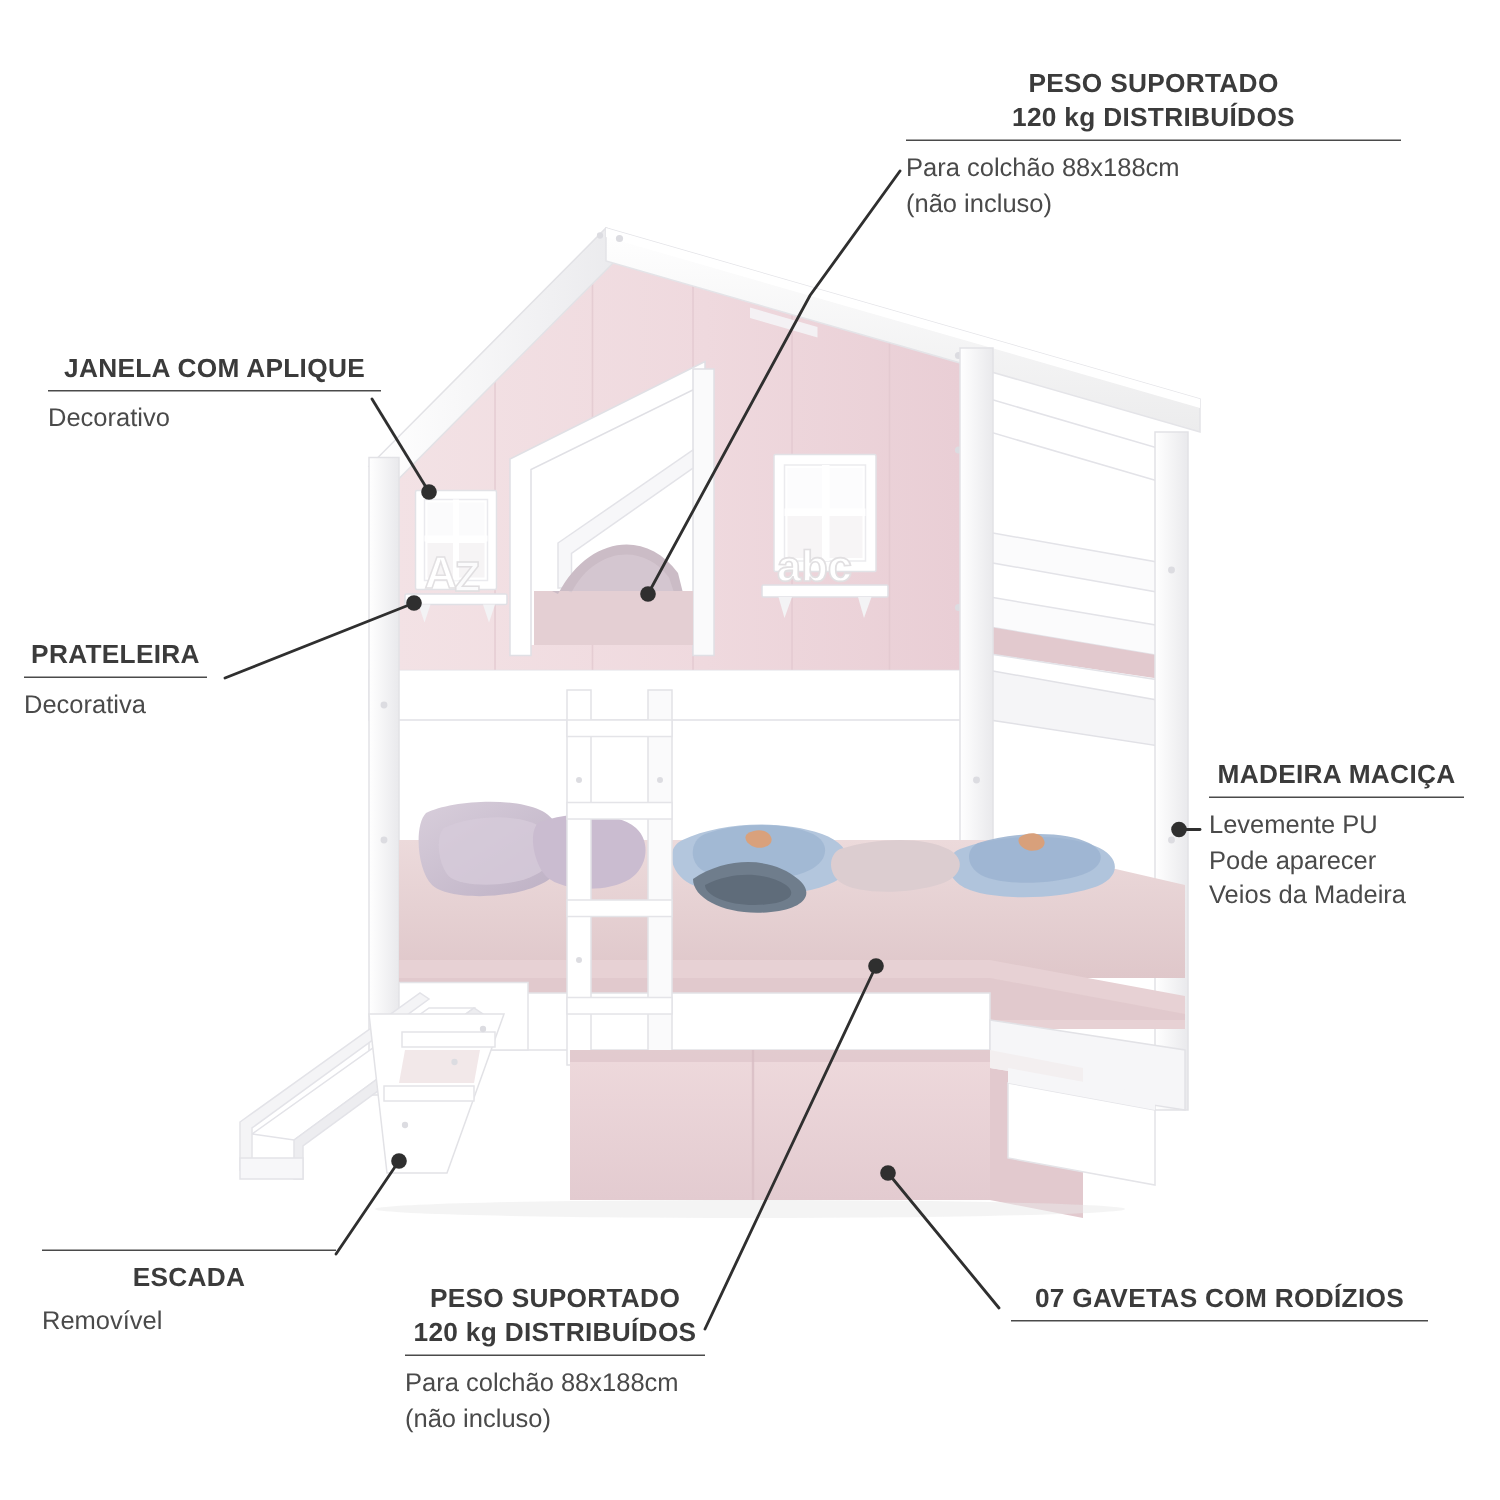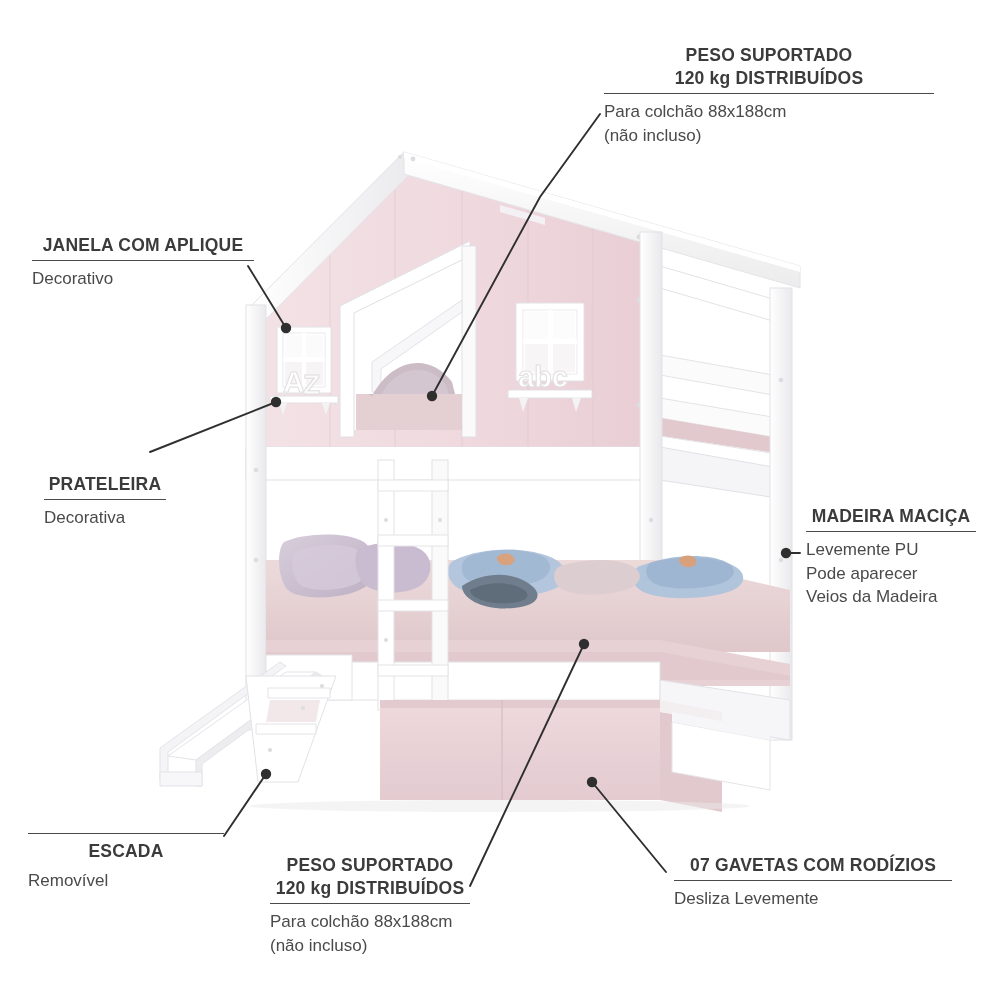--- a/index.html
+++ b/index.html
@@ -345,21 +345,21 @@
     <div class="c-body pad-t">Para colchão 88x188cm</div>
     <div class="c-body">(não incluso)</div>
   </div>
 
   <div class="callout" style="left:32px;top:234px;width:222px;">
     <div class="c-title">JANELA COM APLIQUE</div>
     <div class="c-rule"></div>
     <div class="c-body pad-t">Decorativo</div>
   </div>
 
-  <div class="callout" style="left:44px;top:425px;width:122px;margin-top:48px;">
+  <div class="callout" style="left:16px;top:425px;width:122px;">
     <div class="c-title">PRATELEIRA</div>
     <div class="c-rule"></div>
     <div class="c-body pad-t">Decorativa</div>
   </div>
 
   <div class="callout" style="left:806px;top:505px;width:170px;">
     <div class="c-title">MADEIRA MACIÇA</div>
     <div class="c-rule"></div>
     <div class="c-body pad-t">Levemente PU</div>
     <div class="c-body">Pode aparecer</div>
@@ -376,16 +376,15 @@
     <div class="c-title">PESO SUPORTADO</div>
     <div class="c-title">120 kg DISTRIBUÍDOS</div>
     <div class="c-rule"></div>
     <div class="c-body pad-t">Para colchão 88x188cm</div>
     <div class="c-body">(não incluso)</div>
   </div>
 
   <div class="callout" style="left:674px;top:854px;width:278px;">
     <div class="c-title">07 GAVETAS COM RODÍZIOS</div>
     <div class="c-rule"></div>
-    <div class="c-body pad-t">Desliza Levemente</div>
   </div>
 
 </div>
 
 </body></html>

